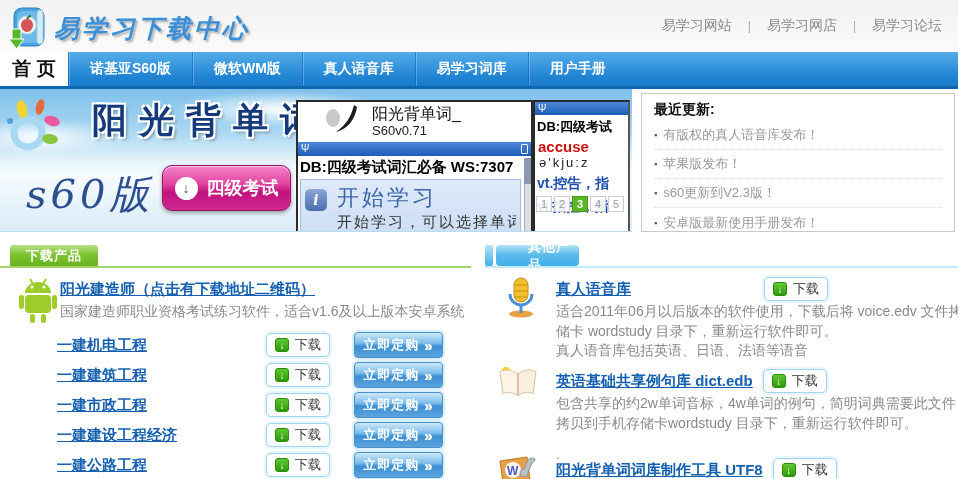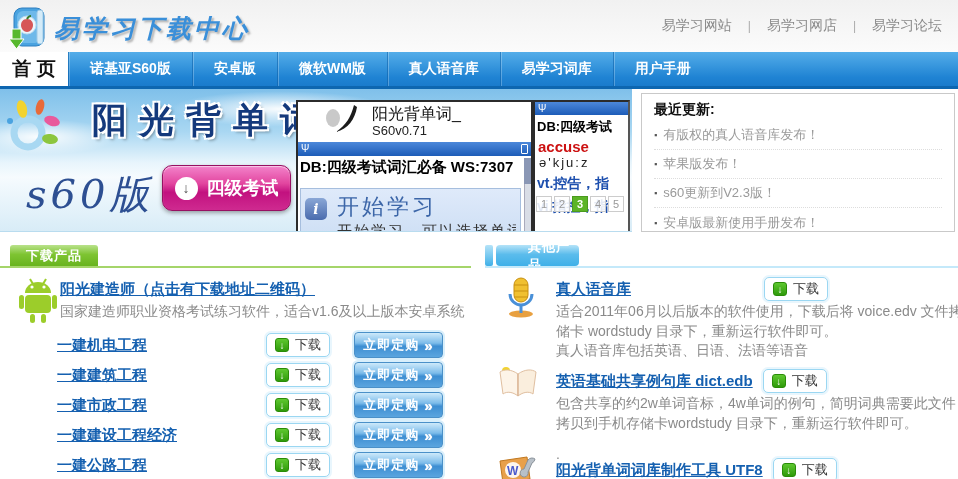--- a/index.html
+++ b/index.html
@@ -53,21 +53,21 @@
             border:2px solid #2b2b2b; border-bottom:none; overflow:hidden; }
   .p1-head { height:40px; display:flex; align-items:center; background:#fff; }
   .p1-applogo { margin-left:26px; }
   .p1-titles { margin-left:14px; line-height:1.15; }
   .p1-apptitle { font-size:16px; color:#111; }
   .p1-appver { font-size:13px; color:#222; }
   .statusbar { height:14px; background:linear-gradient(#4c88da,#1d5cb8); color:#fff;
                display:flex; align-items:center; justify-content:space-between; padding:0 3px; }
   .sig { font-size:10px; line-height:10px; color:#fff; }
   .batt { width:7px; height:10px; border:1px solid #fff; border-radius:1px; }
-  .p1-db { font-size:15px; font-weight:bold; color:#000; white-space:nowrap; padding:2px 1px 10px 2px; }
+  .p1-db { font-size:15px; font-weight:bold; color:#000; white-space:nowrap; padding:2px 1px 1px 2px; }
   .p1-scroll { position:absolute; right:0; top:56px; bottom:0; width:7px; background:#d9dde6; border-left:1px solid #aab; }
   .p1-thumb { position:absolute; right:0; top:0; width:7px; height:26px; background:#8a97b5; }
   .p1-menu { margin:1px 10px 0 2px; background:linear-gradient(#dfeafa,#c6daf2);
              border:1px solid #a6bede; display:flex; align-items:flex-start; padding:3px 4px; height:72px; }
   .info-ico { width:22px; height:22px; border-radius:5px; margin-top:6px; flex:0 0 auto;
               background:linear-gradient(#8aa7d6,#4a6cae); color:#fff; font-family:"DejaVu Serif",serif;
               font-style:italic; font-weight:bold; font-size:14px; display:flex; align-items:center; justify-content:center; }
   .p1-menu-txt { margin-left:10px; overflow:hidden; }
   .p1-menu-title { font-size:22px; color:#3c66a8; letter-spacing:3px; white-space:nowrap; }
   .p1-menu-sub { font-size:15px; color:#333; white-space:nowrap; letter-spacing:2px; }
@@ -159,21 +159,20 @@
       <span class="hl-sep">|</span>
       <a>易学习网店</a>
       <span class="hl-sep">|</span>
       <a>易学习论坛</a>
     </div>
   </div>
 
   <div class="nav">
     <div class="nav-home">首 页</div>
     <div class="nav-item">诺基亚S60版</div>
-    <div class="nav-item">安卓版</div>
     <div class="nav-item">微软WM版</div>
     <div class="nav-item">真人语音库</div>
     <div class="nav-item">易学习词库</div>
     <div class="nav-item">用户手册</div>
   </div>
 
   <div class="banner-row">
 
     <div class="banner">
       <div class="cloud" style="left:170px;top:2px;"></div>

